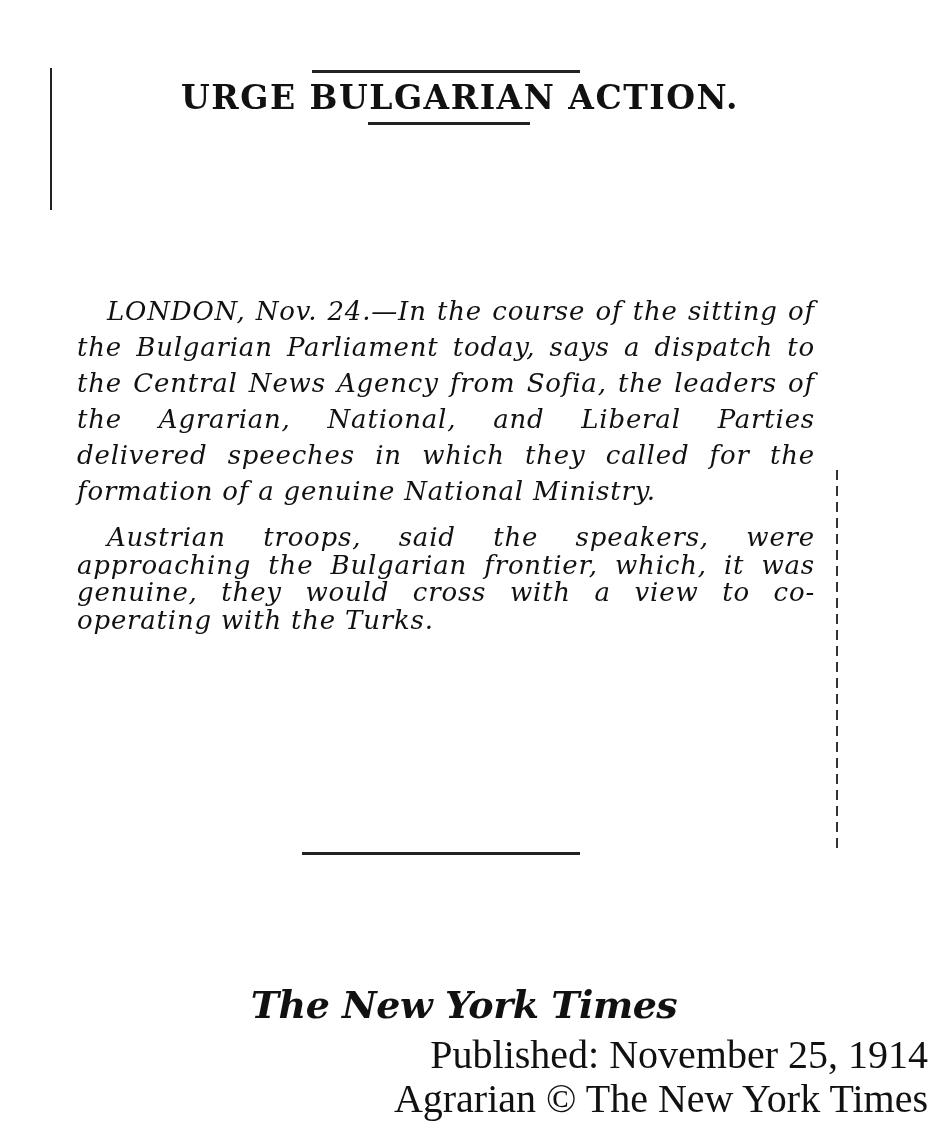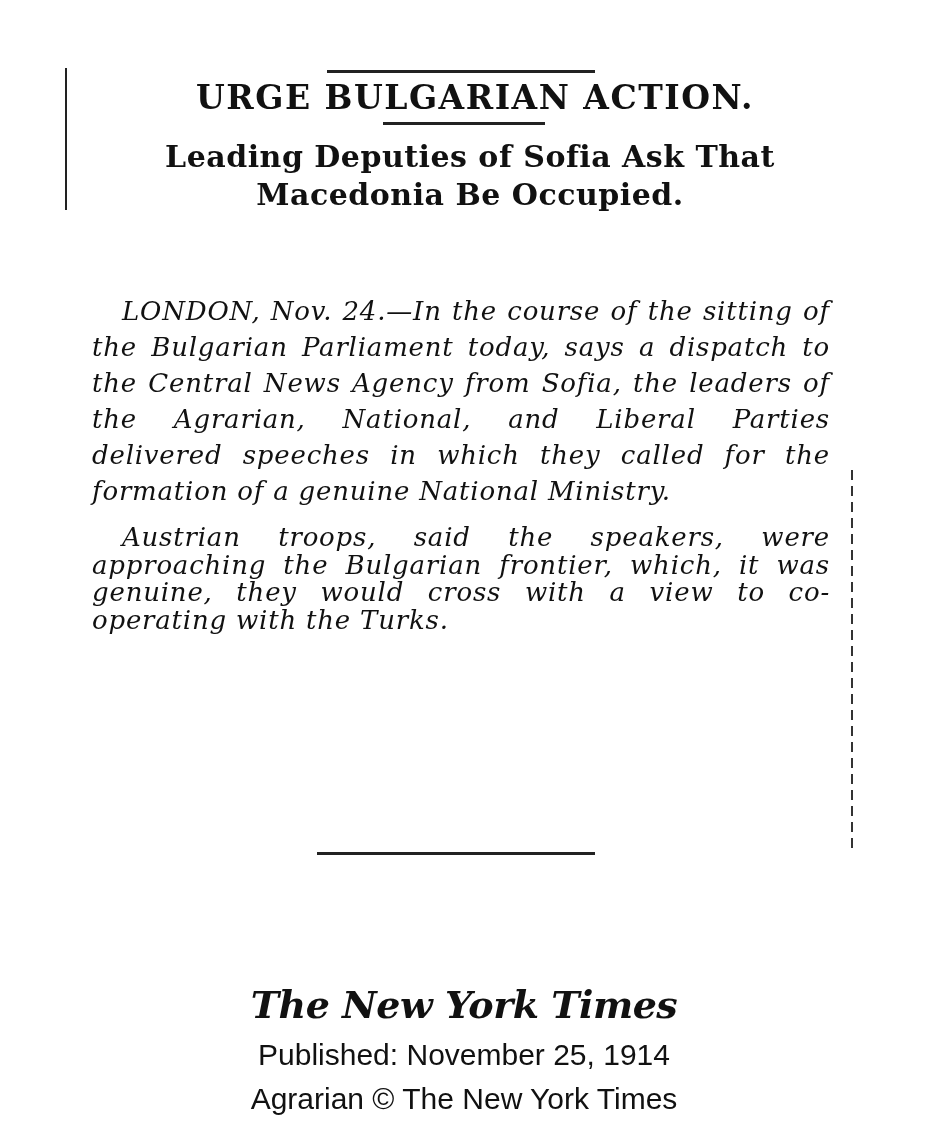--- a/index.html
+++ b/index.html
@@ -1,47 +1,46 @@
 <!DOCTYPE html>
 <html><head>
   <meta charset="utf-8">
   <style>
     html, body { margin: 0; padding: 0; background: #ffffff; }
     body { width: 928px; height: 1124px; position: relative; overflow: hidden; color: #111; }
-    .clip { position: absolute; left: 15px; top: 0; width: 788px; height: 900px; }
+    .clip { position: absolute; left: 0; top: 0; width: 788px; height: 900px; }
     .left-rule { position: absolute; left: 50px; top: 68px; width: 2px; height: 142px; background: #222; }
     .right-rule { position: absolute; left: 836px; top: 470px; width: 2px; height: 380px;
       background: repeating-linear-gradient(to bottom, #333 0 10px, transparent 10px 16px); }
     .rule { position: absolute; height: 3px; background: #222; }
     .rule.top { left: 312px; width: 268px; top: 70px; }
     .rule.mid { left: 368px; width: 162px; top: 122px; }
     .rule.bot { left: 302px; width: 278px; top: 852px; }
     .headline { position: absolute; left: 60px; width: 800px; top: 78px; text-align: center;
       font-family: "DejaVu Serif", serif; font-weight: bold; font-size: 33px; letter-spacing: 1.5px; line-height: 40px; }
     .subhead { position: absolute; left: 55px; width: 800px; top: 138px; text-align: center;
       font-family: "DejaVu Serif", serif; font-weight: bold; font-size: 30px; line-height: 38px; letter-spacing: 0.5px; }
     .body { position: absolute; left: 62px; width: 768px; top: 278px;
       font-family: "DejaVu Serif", serif; font-size: 26px; line-height: 36px; text-align: justify; letter-spacing: 0.8px; }
     .body p { margin: 15px; text-indent: 30px; font-style: italic; }
     .body p.p2, .body p.p3 { line-height: 27.5px; }
     .footer { position: absolute; left: 0; width: 928px; top: 945px; text-align: center; }
     .masthead { font-family: "DejaVu Serif", serif; font-weight: bold; font-size: 38px; line-height: 56px;
       font-style: italic; letter-spacing: -0.5px; margin-top: 32px; }
-    .pub, .copy { font-family: Liberation Sans, sans-serif; font-size: 30px; line-height: 44px; }
+    .pub, .copy { font-family: Liberation Serif, serif; font-size: 40px; line-height: 44px; text-align: right; }
   </style>
 </head>
 <body>
 
 <div class="clip">
   <div class="left-rule"></div>
   <div class="right-rule"></div>
   <div class="rule top"></div>
   <h1 class="headline" style="margin:0">URGE BULGARIAN ACTION.</h1>
   <div class="rule mid"></div>
-  <h2 class="subhead" style="margin:0">Leading Deputies of Sofia Ask That Macedonia Be Occupied.</h2>
   <div class="body">
     <p class="p1">LONDON, Nov. 24.—In the course of the sitting of the Bulgarian Parliament today, says a dispatch to the Central News Agency from Sofia, the leaders of the Agrarian, National, and Liberal Parties delivered speeches in which they called for the formation of a genuine National Ministry.</p>
     <p class="p3">Austrian troops, said the speakers, were approaching the Bulgarian frontier, which, it was genuine, they would cross with a view to co-operating with the Turks.</p>
   </div>
   <div class="rule bot"></div>
 </div>
 
 <div class="footer">
   <div class="masthead">The New York Times</div>
   <div class="pub">Published: November 25, 1914</div>

